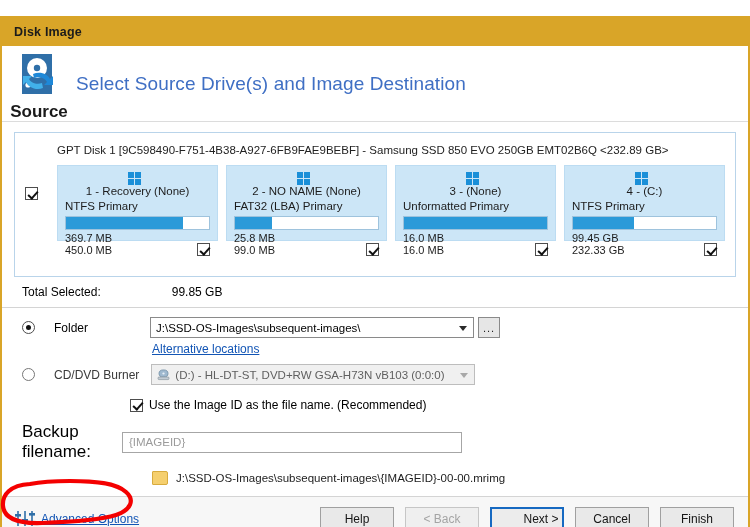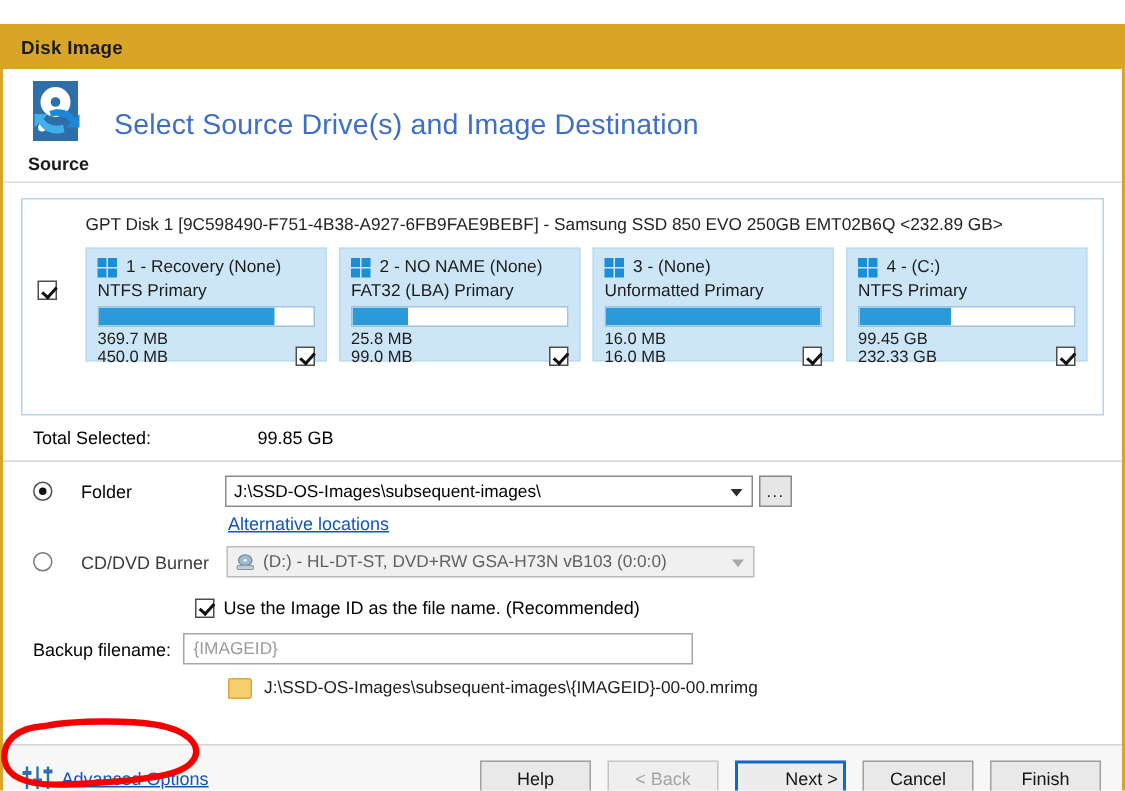--- a/index.html
+++ b/index.html
@@ -44,21 +44,21 @@
     display: flex; align-items: flex-start;
     padding: 6px 0 0 10px;
     box-sizing: border-box;
     position: relative;
   }
   #source-block {
     width: 54px;
     display: flex; flex-direction: column; align-items: center;
   }
   #source-label {
-    font-size: 12px; font-weight: bold; color: #1a1a1a;
+    font-size: 17px; font-weight: bold; color: #1a1a1a;
     margin-top: 1px;
   }
   #header-title {
     margin-left: 10px;
     margin-top: 21px;
     font-size: 19px;
     color: #3f6fc4;
     font-weight: normal;
     letter-spacing: 0.1px;
   }
@@ -109,22 +109,23 @@
     background: #cce6f7;
     border: 1px solid #bcdcf2;
     margin-right: 8px;
     padding: 6px 7px 6px 7px;
     box-sizing: border-box;
     height: 76px;
     position: relative;
   }
   .partition:last-child { margin-right: 0; }
   .part-head {
-    display: flex; 
+    display: flex; align-items: center;
     margin-bottom: 3px;
+    flex-direction: column;
   }
   .winlogo {
     width: 13px; height: 13px;
     display: inline-block;
     position: relative;
     margin-right: 6px;
     flex: 0 0 auto;
   }
   .winlogo i {
     position: absolute;
@@ -179,21 +180,21 @@
   }
   .radio.on::after {
     content:""; position:absolute; left:3px; top:3px;
     width:5px; height:5px; border-radius:50%; background:#111;
   }
   .radio.off-dim { border-color:#777; }
   .radio-label { font-size: 12px; margin-left: 19px; }
   .radio-label.dim { color:#3a3a3a; }
   .field-col { margin-left: 18px; }
   .combo {
-    width: 352px; height: 21px;
+    width: 324px; height: 21px;
     border: 1px solid #8a8a8a;
     background: #fff;
     box-sizing: border-box;
     font-size: 11.5px;
     display: flex; align-items: center;
     padding: 0 5px;
     position: relative;
   }
   .combo .caret {
     position: absolute; right: 6px; top: 50%;
@@ -217,21 +218,21 @@
     box-sizing: border-box;
   }
   .linktext {
     color: #1255b5; text-decoration: underline; font-size: 12px;
   }
   #alt-loc { margin: 4px 0 7px 18px; display: inline-block; }
   #cd-row { margin-top: 1px; }
   #use-id-row { margin-top: 13px; margin-left: 108px; display: flex; align-items: center; }
   #use-id-label { font-size: 12px; margin-left: 6px; }
   #filename-row { display:flex; align-items:center; margin-top: 10px; }
-  #filename-label { font-size: 12px; width: 100px; }
+  #filename-label { font-size: 17px; width: 100px; }
   #filename-input {
     width: 340px; height: 21px;
     border: 1px solid #a6a6a6; background: #fff;
     box-sizing: border-box;
     display:flex; align-items:center; padding: 0 6px;
     font-size: 11.5px; color: #9b9b9b;
   }
   #fullpath-row { display:flex; align-items:center; margin: 9px 0 0 130px; }
   .foldericon {
     width: 14px; height: 12px;

